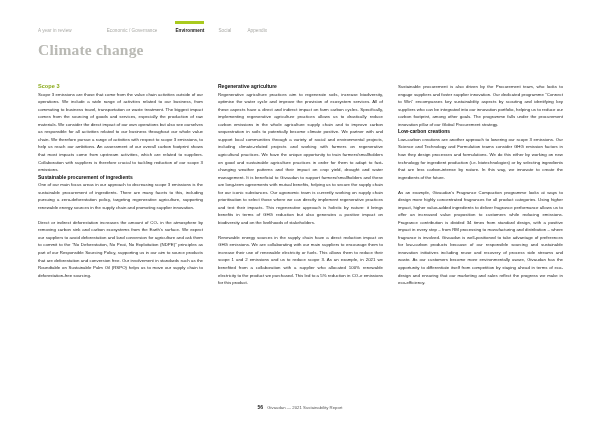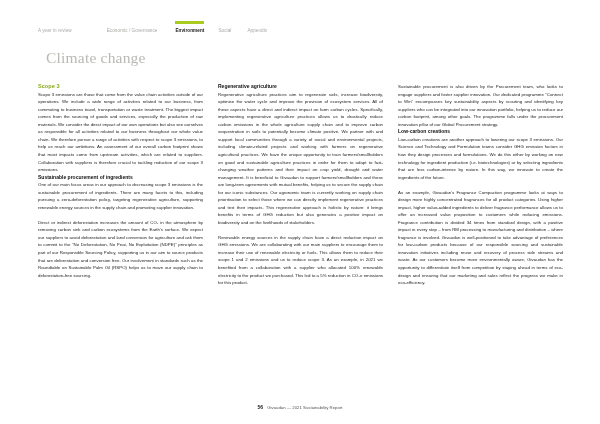--- a/index.html
+++ b/index.html
@@ -57,24 +57,24 @@
   .nav-gap-3 { width: 14px; }
   .nav-gap-4 { width: 16px; }
 
   
   .page-title {
     position: absolute;
     left: 38px;
     top: 41px;
     font-family: "Liberation Serif", serif;
     font-size: 15.5px;
-    font-weight: normal;
+    font-weight: bold;
     color: #b9b9b4;
     letter-spacing: 0.2px;
-    margin: 8px;
+    margin: 0;
   }
 
   
   .columns {
     position: absolute;
     left: 38px;
     top: 83px;
     width: 526px;
     display: flex;
     gap: 15px;

